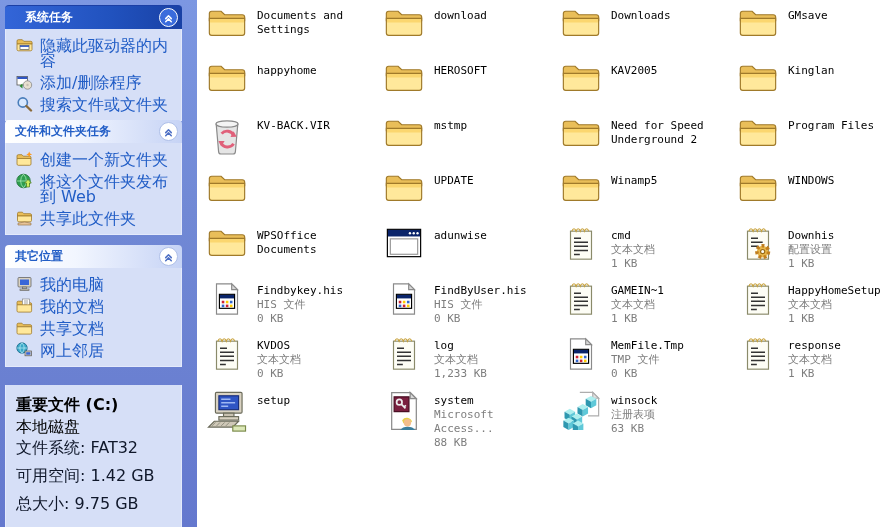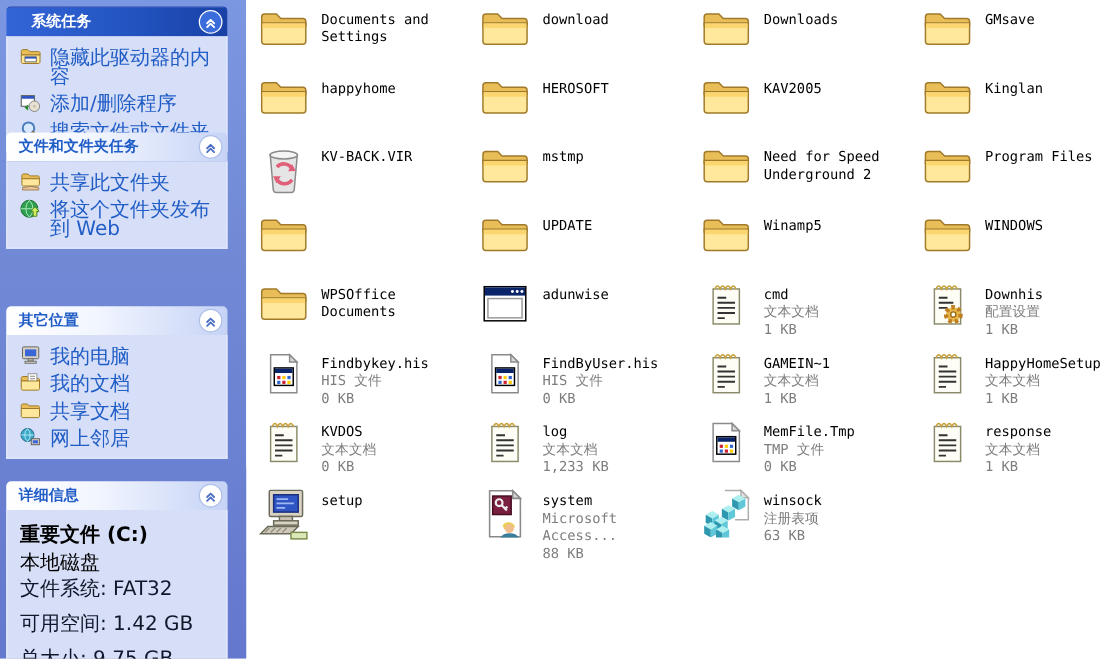--- a/index.html
+++ b/index.html
@@ -111,49 +111,59 @@
           <span class="sicon">
             <svg width="17" height="16" viewBox="0 0 17 16">
               <circle cx="6.8" cy="6.5" r="4.6" fill="#D8E8FF" stroke="#4A7EBB" stroke-width="1.6"></circle>
               <path d="M10.4 10 L15 14.5" stroke="#8A6A3A" stroke-width="2.4" stroke-linecap="round"></path>
             </svg>
           </span>
           <span class="side-label">搜索文件或文件夹</span>
         </div>
       </div>
     </div>
-    <div class="panel light" style="top: 106px;">
+    <div class="panel light" style="top: 120px;">
       <div class="panel-header">
         <span>文件和文件夹任务</span>
         <span class="chev">
           <svg width="13" height="13" viewBox="0 0 14 14">
             <path d="M4 8.2 L7 5.2 L10 8.2 M4 11.5 L7 8.5 L10 11.5" fill="none" stroke="currentColor" stroke-width="1.6" stroke-linecap="round" stroke-linejoin="round"></path>
           </svg>
         </span>
       </div>
       <div class="panel-body">
         <div class="side-item">
           <span class="sicon">
             <svg width="17" height="16" viewBox="0 0 17 16">
+              <path d="M1 5 c0-.8 .5-1.3 1.3-1.3 h3.6 l1.4 1.5 h6.4 c.8 0 1.3 .5 1.3 1.3 v1 H1 z" fill="#E9BE59" stroke="#A07A2A" stroke-width=".8"></path>
+              <path d="M1 7.5 h14 v5.5 c0 .8-.5 1.3-1.3 1.3 H2.3 c-.8 0-1.3-.5-1.3-1.3 z" fill="#FFE89B" stroke="#A07A2A" stroke-width=".8"></path>
+              <path d="M13.2 0.5 l.9 2 2 .9 -2 .9 -.9 2 -.9-2 -2-.9 2-.9 z" fill="#FF9A1E"></path>
+            </svg>
+          </span>
+          <span class="side-label">创建一个新文件夹</span>
+        </div>
+        <div class="side-item">
+          <span class="sicon">
+            <svg width="17" height="16" viewBox="0 0 17 16">
+              <circle cx="7.5" cy="8" r="6.8" fill="#2E9E4F" stroke="#1A6E34" stroke-width=".8"></circle>
+              <path d="M.7 8 h13.6 M7.5 1.2 a9.5 9.5 0 0 1 0 13.6 M7.5 1.2 a9.5 9.5 0 0 0 0 13.6" fill="none" stroke="#A8E8B8" stroke-width=".8"></path>
+              <path d="M10.5 14 v-4 h-1.8 l3.3-3.6 3.3 3.6 H13.5 v4 z" fill="#CFEF5F" stroke="#4A7A1A" stroke-width=".7"></path>
+            </svg>
+          </span>
+          <span class="side-label">将这个文件夹发布到 Web</span>
+        </div>
+        <div class="side-item">
+          <span class="sicon">
+            <svg width="17" height="16" viewBox="0 0 17 16">
               <path d="M1.5 3.5 c0-.8 .5-1.3 1.3-1.3 h3.6 l1.4 1.5 h6.4 c.8 0 1.3 .5 1.3 1.3 v1 H1.5 z" fill="#E9BE59" stroke="#A07A2A" stroke-width=".8"></path>
               <path d="M1.5 6 h14 v4.5 c0 .8-.5 1.3-1.3 1.3 H2.8 c-.8 0-1.3-.5-1.3-1.3 z" fill="#FFE89B" stroke="#A07A2A" stroke-width=".8"></path>
               <path d="M2 13.2 q6.5-2.4 13 0 l0 1.8 H2 z" fill="#E8C49A" stroke="#9A7A4A" stroke-width=".7"></path>
             </svg>
           </span>
           <span class="side-label">共享此文件夹</span>
-        </div>
-        <div class="side-item">
-          <span class="sicon">
-            <svg width="17" height="16" viewBox="0 0 17 16">
-              <circle cx="7.5" cy="8" r="6.8" fill="#2E9E4F" stroke="#1A6E34" stroke-width=".8"></circle>
-              <path d="M.7 8 h13.6 M7.5 1.2 a9.5 9.5 0 0 1 0 13.6 M7.5 1.2 a9.5 9.5 0 0 0 0 13.6" fill="none" stroke="#A8E8B8" stroke-width=".8"></path>
-              <path d="M10.5 14 v-4 h-1.8 l3.3-3.6 3.3 3.6 H13.5 v4 z" fill="#CFEF5F" stroke="#4A7A1A" stroke-width=".7"></path>
-            </svg>
-          </span>
-          <span class="side-label">将这个文件夹发布到 Web</span>
         </div>
       </div>
     </div>
     <div class="panel light" style="top: 245px;">
       <div class="panel-header">
         <span>其它位置</span>
         <span class="chev">
           <svg width="13" height="13" viewBox="0 0 14 14">
             <path d="M4 8.2 L7 5.2 L10 8.2 M4 11.5 L7 8.5 L10 11.5" fill="none" stroke="currentColor" stroke-width="1.6" stroke-linecap="round" stroke-linejoin="round"></path>
           </svg>
@@ -198,28 +208,20 @@
               <path d="M.8 6 h10.4 M6 .8 a7.3 7.3 0 0 1 0 10.4 M6 .8 a7.3 7.3 0 0 0 0 10.4" fill="none" stroke="#BFEFF8" stroke-width=".7"></path>
               <rect x="9" y="9" width="6.5" height="4.8" fill="#D9D2C2" stroke="#555" stroke-width=".7"></rect>
               <rect x="10.2" y="10.2" width="4.2" height="2.5" fill="#3A66D8"></rect>
             </svg>
           </span>
           <span class="side-label">网上邻居</span>
         </div>
       </div>
     </div>
     <div class="panel light" style="top: 385px;">
-      <div class="panel-header">
-        <span>详细信息</span>
-        <span class="chev">
-          <svg width="13" height="13" viewBox="0 0 14 14">
-            <path d="M4 8.2 L7 5.2 L10 8.2 M4 11.5 L7 8.5 L10 11.5" fill="none" stroke="currentColor" stroke-width="1.6" stroke-linecap="round" stroke-linejoin="round"></path>
-          </svg>
-        </span>
-      </div>
       <div class="panel-body details-body">
         <div class="details-title">重要文件 (C:)</div>
         <div class="details-sub">本地磁盘</div>
         <div class="details-row">文件系统: FAT32</div>
         <div class="details-row">可用空间: 1.42 GB</div>
         <div class="details-row">总大小: 9.75 GB</div>
       </div>
     </div>
   </div>
 <div class="main">

